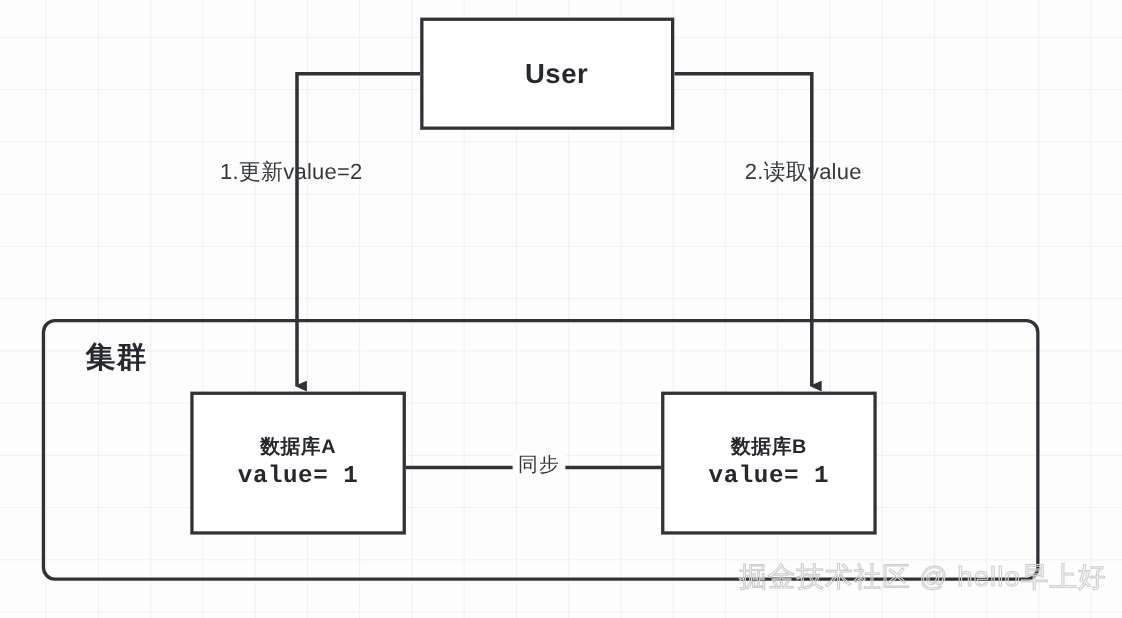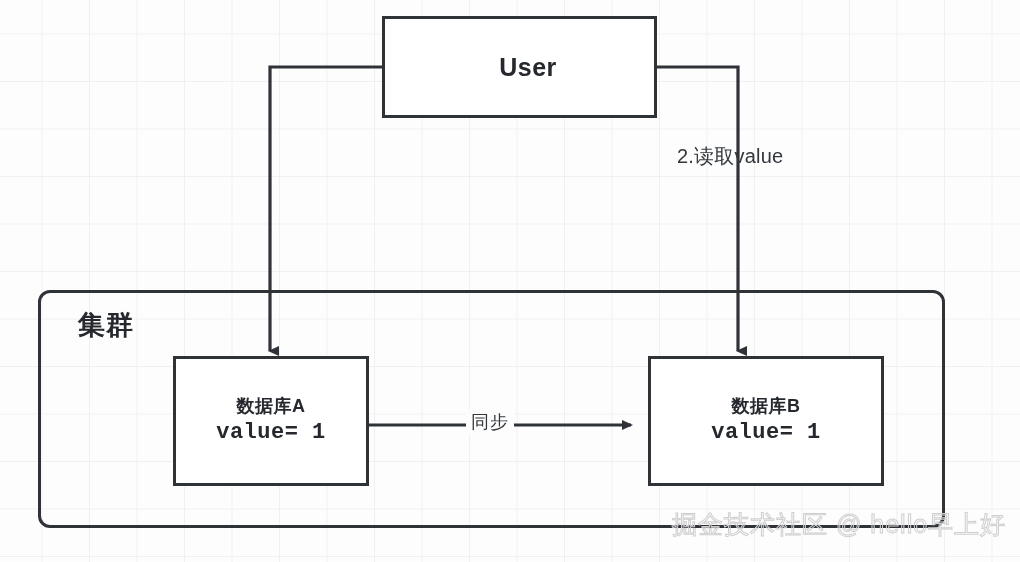--- a/index.html
+++ b/index.html
@@ -35,40 +35,40 @@
     border: 3px solid #2f3338;
     box-sizing: border-box;
     display: flex;
     flex-direction: column;
     align-items: center;
     justify-content: center;
   }
   #user-box {
     left: 382px;
     top: 16px;
-    width: 275px;
+    width: 231px;
     height: 102px;
     padding-left: 17px;
   }
   #user-label {
     font-size: 25px;
     font-weight: bold;
     color: #25292e;
     letter-spacing: 0.5px;
   }
   #db-a-box {
     left: 173px;
     top: 356px;
     width: 196px;
     height: 130px;
   }
   #db-b-box {
-    left: 648px;
+    left: 601px;
     top: 356px;
-    width: 236px;
+    width: 196px;
     height: 130px;
   }
   .db-title {
     font-size: 18px;
     font-weight: bold;
     color: #25292e;
     line-height: 1.32;
     letter-spacing: 0.5px;
   }
   .db-value {
@@ -167,18 +167,19 @@
   <div class="node-box" id="db-a-box">
     <span class="db-title">数据库A</span>
     <span class="db-value">value= 1</span>
   </div>
 
   <div class="node-box" id="db-b-box">
     <span class="db-title">数据库B</span>
     <span class="db-value">value= 1</span>
   </div>
 
+  <span class="edge-label" id="label-update">1.更新value=2</span>
   <span class="edge-label" id="label-read">2.读取value</span>
   <span class="edge-label" id="label-sync">同步</span>
 
   <span id="watermark">掘金技术社区 @ hello早上好</span>
 
 </div>
 
 </body></html>

